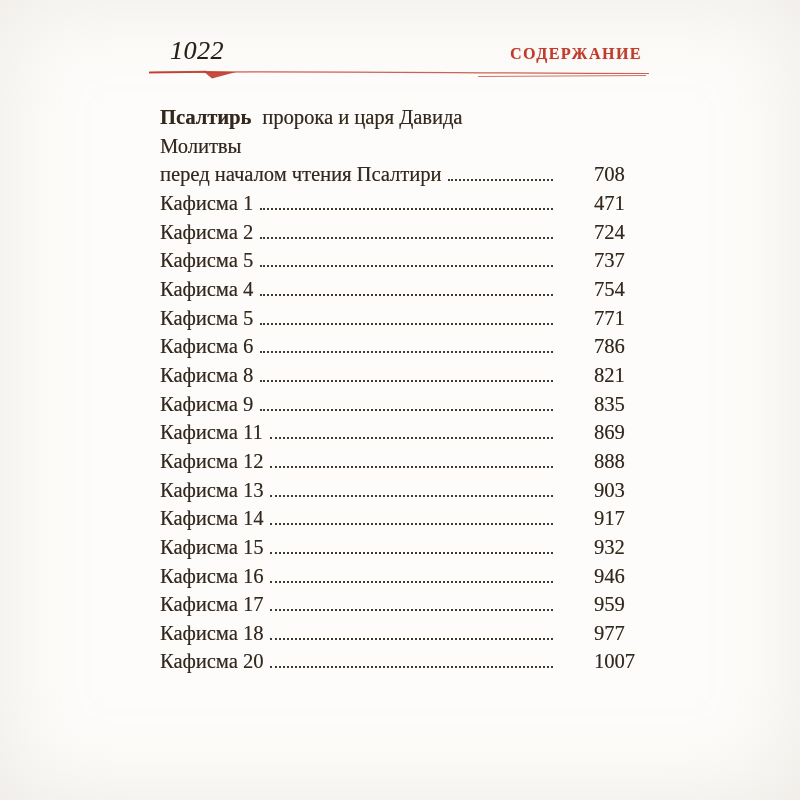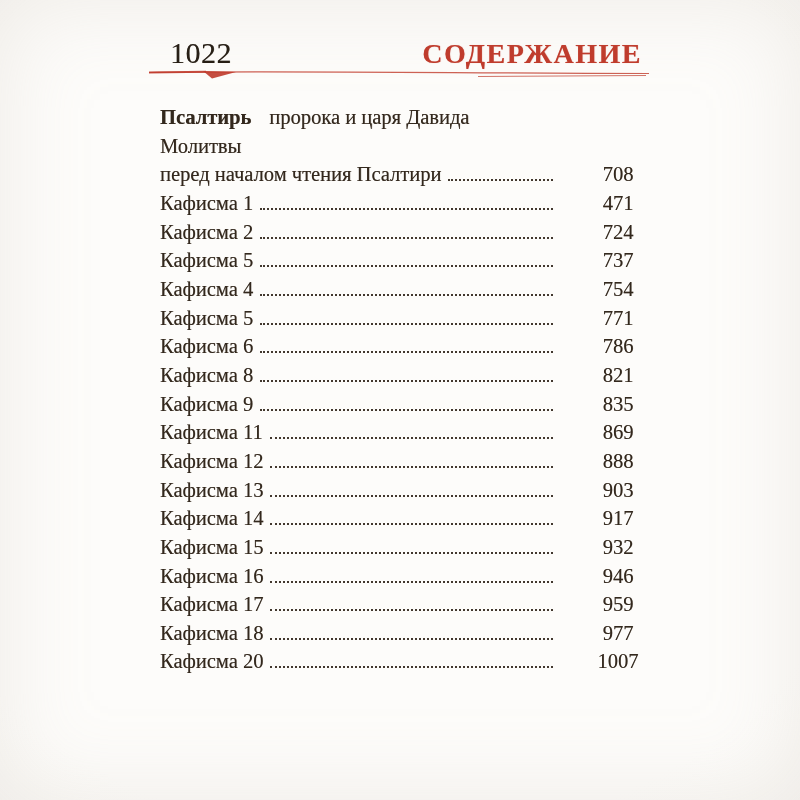--- a/index.html
+++ b/index.html
@@ -23,55 +23,56 @@
     position: absolute; inset: 0;
     box-shadow: inset 0 0 90px rgba(185,178,165,0.22);
     pointer-events: none;
   }
   .header {
     position: absolute;
     left: 170px; right: 158px; top: 36px;
     display: flex; justify-content: space-between; align-items: baseline;
   }
   .page-number {
-    font-size: 30px;
+    font-size: 26px;
     color: #241c13;
     letter-spacing: 0.5px;
     text-shadow: 0.3px 0.3px 0.6px rgba(36,28,19,0.5);
+    font-style: italic;
   }
   .contents-title {
-    font-size: 28px;
+    font-size: 16px;
     font-weight: bold;
     letter-spacing: 1.5px;
     color: var(--accent);
     text-shadow: 0.3px 0.3px 0.7px rgba(192,58,43,0.45);
   }
   .header-rule {
     position: absolute;
     left: 148px; top: 64px;
     width: 502px; height: 18px;
   }
   .toc {
     position: absolute;
     left: 160px; top: 103px;
     width: 482px;
     font-size: 20.5px;
     line-height: 28.65px;
     text-shadow: 0.35px 0.35px 0.6px rgba(58,46,33,0.5);
   }
   .row { display: flex; align-items: baseline; white-space: nowrap; }
-  .b { font-weight: bold; margin-right: 18px; }
+  .b { font-weight: bold; margin-right: 11px; }
   .dots {
     flex: 1;
     height: 3px;
     border-bottom: 2.1px dotted var(--ink);
     margin: 0 5px 0 7px;
     opacity: 0.92;
   }
-  .pg { min-width: 48px; text-align: center; margin-left: 36px; }
+  .pg { min-width: 48px; text-align: left; margin-left: 36px; }
 </style>
 </head>
 <body>
 
 <div class="page">
 
   <div class="header">
     <span class="page-number">1022</span>
     <span class="contents-title">СОДЕРЖАНИЕ</span>
   </div>

